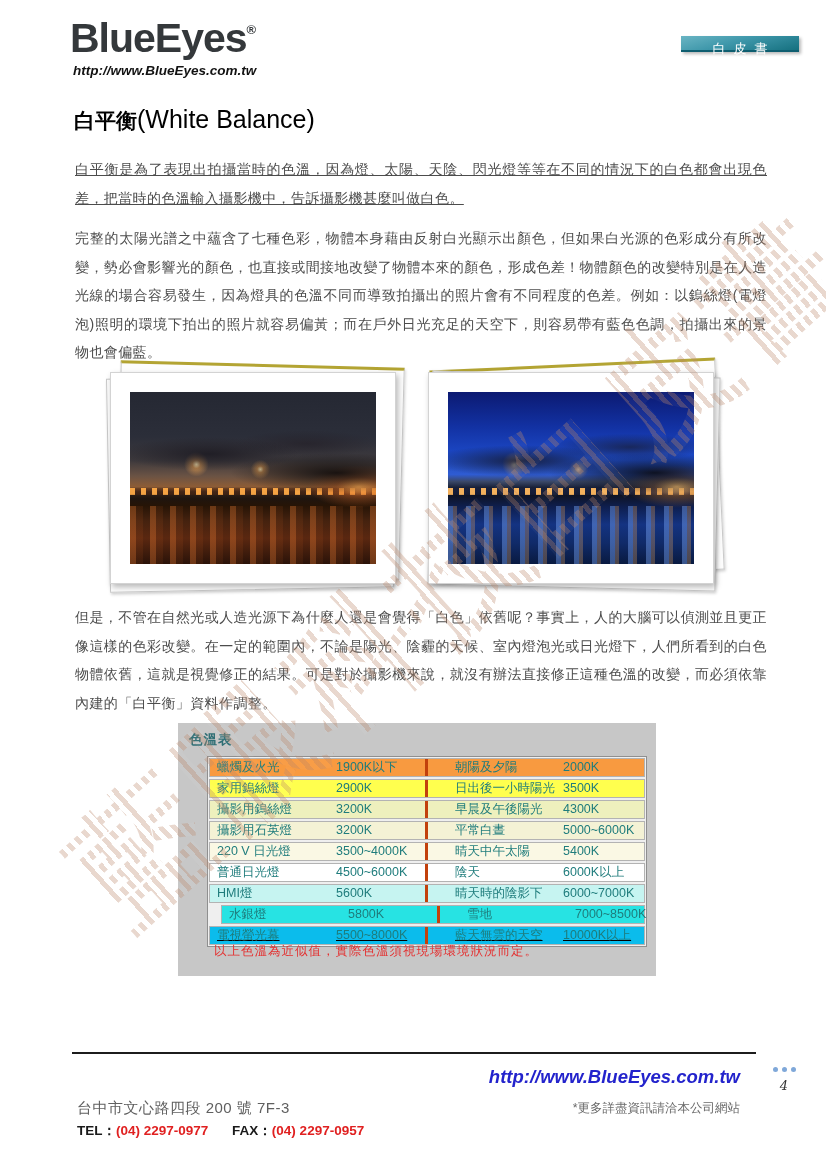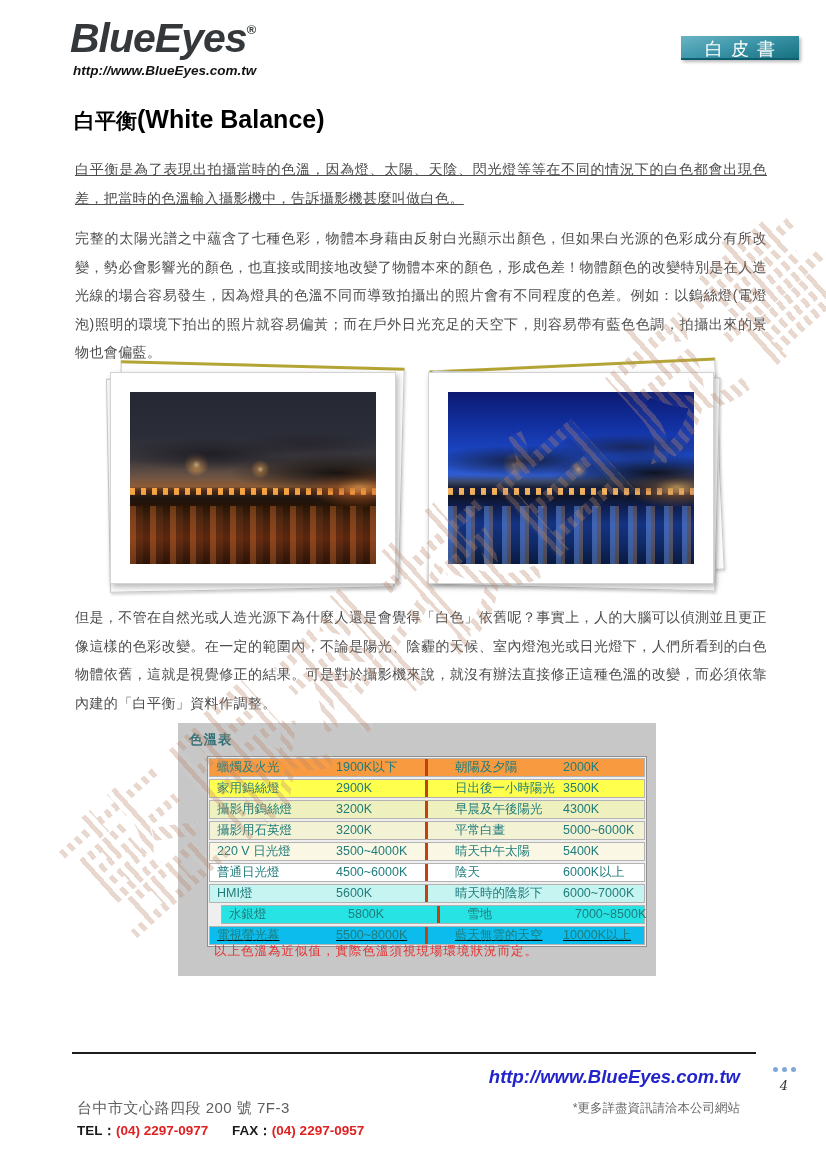--- a/index.html
+++ b/index.html
@@ -1,33 +1,33 @@
 <!DOCTYPE html>
 <html><head>
 <meta charset="utf-8">
 <style>
   * { margin:0; padding:0; box-sizing:border-box; }
   html,body { background:#ffffff; }
   body { font-family:"Liberation Sans","DejaVu Sans",sans-serif; }
   .page { position:relative; width:826px; height:1169px; margin:0 auto; background:#fff; overflow:hidden; }
 
   
-  .logo { position:absolute; left:70px; top:18px; font-size:41px; font-weight:800; font-style:italic;
+  .logo { position:absolute; left:70px; top:18px; font-size:41px; font-weight:800; 
           color:#34383b; letter-spacing:-1px; line-height:1; }
   .logo sup { font-size:13px; font-weight:700; vertical-align:18px; letter-spacing:0; }
   .logo-url { position:absolute; left:73px; top:63px; font-size:13.5px; font-weight:700; font-style:italic; color:#121212; }
-  .badge { position:absolute; left:681px; top:36px; width:118px; height:24px; line-height:26px;
-           text-align:center; color:#fff; font-size:18px; letter-spacing:8px; text-indent:8px;
+  .badge { position:absolute; left:681px; top:36px; width:118px; height:16px; line-height:26px;
+           text-align:center; color:#fff; font-size:13px; letter-spacing:8px; text-indent:8px;
            background:linear-gradient(165deg,#6ab5c4 0%,#3e97aa 45%,#15707f 100%);
            box-shadow:2px 2px 3px rgba(0,0,0,0.28); border-bottom:2px solid #0e5e70; }
 
   
   .doc-title { position:absolute; left:74px; top:99px; white-space:nowrap; color:#000; }
   .doc-title .t-zh { font-size:21px; font-weight:700; }
-  .doc-title .t-en { font-size:25px; font-weight:700; }
+  .doc-title .t-en { font-size:25px; font-weight:400; }
 
   
   .para { position:absolute; left:75px; width:692px; font-size:14px; line-height:28.5px;
           color:#4c4c4c; text-align:justify; letter-spacing:0.4px; }
   .p1 { top:155px;text-decoration:underline; }
   .p2 { top:224px; }
   .p3 { top:603px; }
 
   
   .stack { position:absolute; width:294px; height:226px; }

